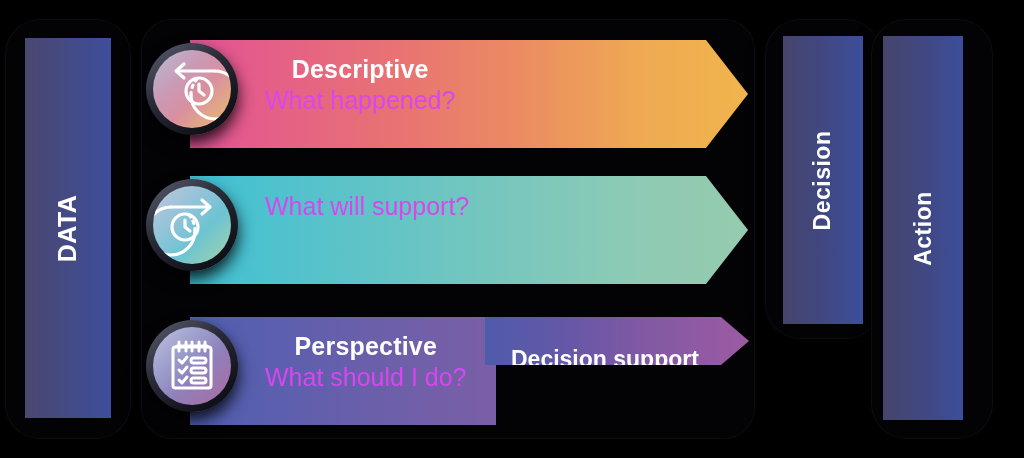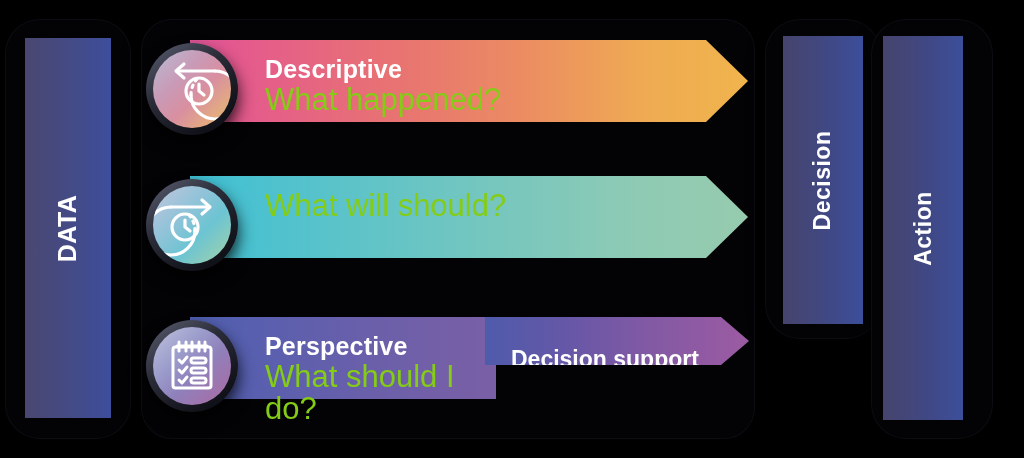--- a/index.html
+++ b/index.html
@@ -24,33 +24,33 @@
             background:linear-gradient(90deg,#4a4771 0%,#454a82 45%,#3d4e9c 100%);}
   #bar-data span{font-size:25px;}
   #bar-decision{left:783px;top:36px;width:80px;height:288px;
             background:linear-gradient(90deg,#46446d 0%,#41477f 45%,#3c4e9b 100%);}
   #bar-decision span{font-size:23px;}
   #bar-action{left:883px;top:36px;width:80px;height:384px;
             background:linear-gradient(90deg,#46446d 0%,#41477f 45%,#3c4e9b 100%);}
   #bar-action span{font-size:23px;}
 
   
-  .arrow-row{position:absolute;height:82px;}
+  .arrow-row{position:absolute;height:108px;text-align:center;}
   .arrow-body{position:absolute;left:0;top:0;height:100%;width:100%;
      clip-path:polygon(0 0, calc(100% - 42px) 0, 100% 50%, calc(100% - 42px) 100%, 0 100%);}
   #row-desc{left:190px;top:40px;width:558px;}
   #row-desc .arrow-body{background:linear-gradient(90deg,#e0559a 0%,#e4598e 8%,#e87471 38%,#eb8a63 58%,#efab52 82%,#f0b44d 100%);}
   #row-pred{left:190px;top:176px;width:558px;}
   #row-pred .arrow-body{background:linear-gradient(90deg,#3fc0d4 0%,#56c2cb 22%,#74c6bf 52%,#8ecab4 80%,#96cbae 100%);}
   #row-persp{left:190px;top:317px;width:306px;}
   #row-persp .arrow-body{clip-path:none;background:linear-gradient(90deg,#4f5fb0 0%,#5a5fae 25%,#6b5faa 60%,#7a5fa6 100%);}
 
   .row-text{position:absolute;left:75px;top:14px;z-index:4;}
   .row-title{color:#fff;font-weight:bold;font-size:25px;line-height:30px;letter-spacing:.2px;}
-  .row-sub{color:#84cc16;font-weight:400;font-size:31px;line-height:32px;}
+  .row-sub{color:#d946ef;font-weight:400;font-size:25px;line-height:32px;}
 
   
   .badge{position:absolute;width:92px;height:92px;border-radius:50%;z-index:6;
          box-shadow:0 8px 16px rgba(0,0,0,.85);}
   .badge .ring{position:absolute;inset:0;border-radius:50%;
          background:linear-gradient(145deg,#5c5f72 0%,#2a2c38 40%,#14151d 75%,#0a0a10 100%);}
   .badge .face{position:absolute;inset:7px;border-radius:50%;overflow:hidden;}
   .badge svg{position:absolute;left:0;top:0;}
   #badge-desc{left:146px;top:43px;}
   #badge-desc .face{background:linear-gradient(135deg,#b9bcd4 0%,#c99ab6 35%,#d98fa0 58%,#e2a983 80%,#e6b877 100%);}
@@ -102,21 +102,21 @@
         <path d="M38 45 a24 24 0 0 1 6 -16" stroke-dasharray="2.5 5"></path>
         <circle cx="46" cy="41" r="13"></circle>
         <path d="M46 34 V41 L51 45"></path>
       </svg>
     </div>
   </div>
 
   <div class="arrow-row" id="row-pred">
     <div class="arrow-body"></div>
     <div class="row-text">
-      <div class="row-sub">What will should?</div>
+      <div class="row-sub">What will support?</div>
     </div>
   </div>
   <div class="badge" id="badge-pred">
     <div class="ring"></div>
     <div class="face">
       <svg width="78" height="78" viewBox="0 0 78 78" fill="none" stroke="#ffffff" stroke-width="3.2" stroke-linecap="round" stroke-linejoin="round">
         <path d="M18 21 H55"></path>
         <path d="M49 14 L57 21 L49 28"></path>
         <path d="M18 21 a24 24 0 1 0 24 24"></path>
         <path d="M42 45 a24 24 0 0 0 -6 -16" stroke-dasharray="2.5 5"></path>

